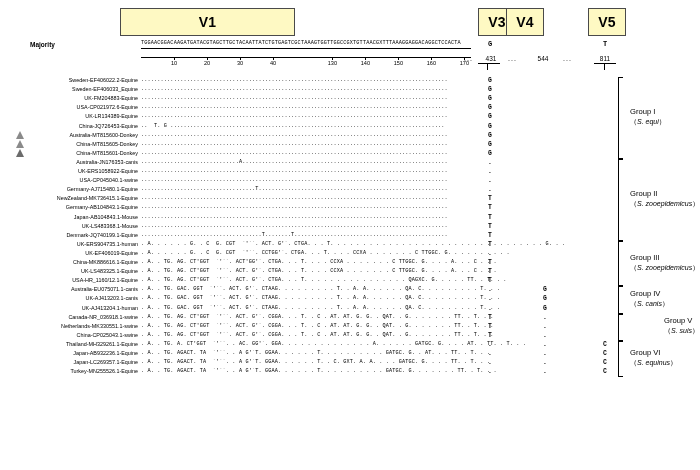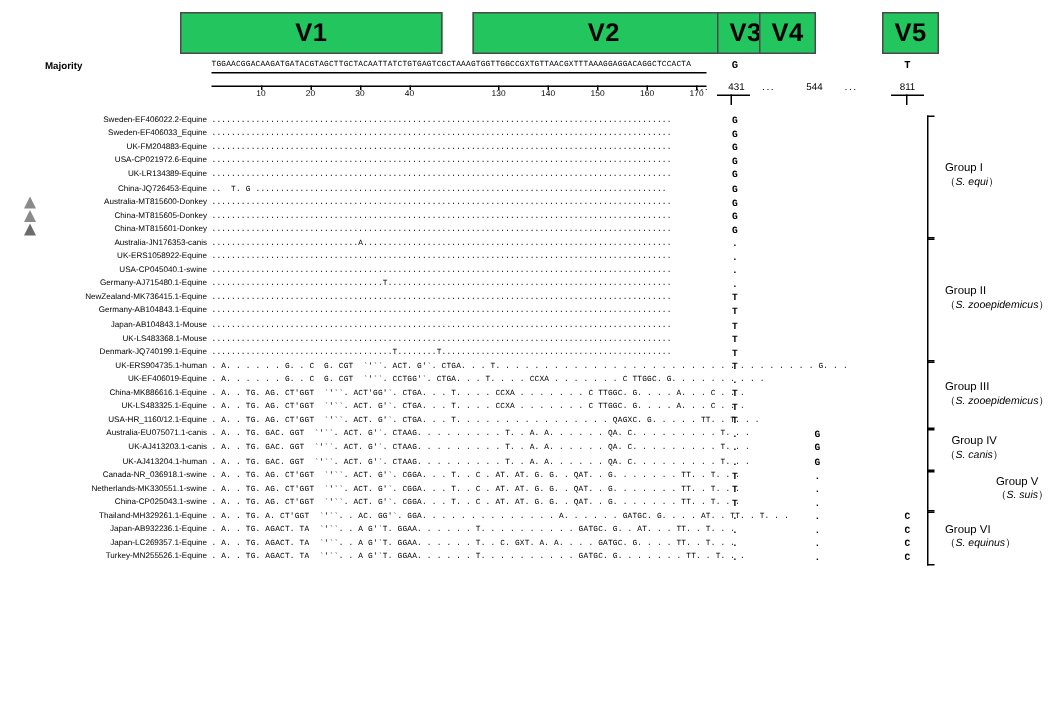--- a/index.html
+++ b/index.html
@@ -17,27 +17,27 @@
   }
   .fig {
     position: relative;
     width: 700px;
     height: 470px;
   }
 
   
   .region-box {
     position: absolute;
-    background: #22c55e;
+    background: #fef9c3;
     border: 1px solid #4a4a4a;
     box-sizing: border-box;
     display: flex;
     align-items: center;
     justify-content: center;
-    font-size: 17px;
+    font-size: 14px;
     font-weight: bold;
     color: #000;
     letter-spacing: 0.3px;
   }
 
   
   .majority-label {
     position: absolute;
     font-size: 6.5px;
     font-weight: bold;
@@ -165,21 +165,20 @@
     font-style: italic;
   }
   .group-lbl .sub .paren { font-style: normal; }
 </style>
 </head>
 <body>
 
 <div class="fig">
 
   <div class="region-box" style="left:120px; top:8px; width:175px; height:28px;">V1</div>
-  <div class="region-box" style="left:315px; top:8px; width:175px; height:28px;">V2</div>
   <div class="region-box" style="left:478px; top:8px; width:38px; height:28px;">V3</div>
   <div class="region-box" style="left:506px; top:8px; width:38px; height:28px;">V4</div>
   <div class="region-box" style="left:588px; top:8px; width:38px; height:28px;">V5</div>
 
   <div class="majority-label" style="left:30px; top:41px;">Majority</div>
 
   <div class="consensus" style="left:141px; top:40px; width:330px;">TGGAACGGACAAGATGATACGTAGCTTGCTACAATTATCTGTGAGTCGCTAAAGTGGTTGGCCGXTGTTAACGXTTTAAAGGAGGACAGGCTCCACTA</div>
 
   <div class="cons-letter" style="left:483px; top:40px; width:14px;">G</div>
   <div class="cons-letter" style="left:538px; top:40px; width:14px;"></div>
@@ -454,21 +453,21 @@
     </div>
 
   <div id="groups-container">
       <div class="bracket" style="left: 618px; top: 77px; height: 81.9px;"></div>
       <div class="group-lbl" style="left: 630px; top: 106.95px;"><span>Group I</span><span class="sub"><span class="paren">（</span><span>S. equi</span><span class="paren">）</span></span></div>
       <div class="bracket" style="left: 618px; top: 158.9px; height: 81.9px;"></div>
       <div class="group-lbl" style="left: 630px; top: 188.85px;"><span>Group II</span><span class="sub"><span class="paren">（</span><span>S. zooepidemicus</span><span class="paren">）</span></span></div>
       <div class="bracket" style="left: 618px; top: 240.8px; height: 45.5px;"></div>
       <div class="group-lbl" style="left: 630px; top: 252.55px;"><span>Group III</span><span class="sub"><span class="paren">（</span><span>S. zooepidemicus</span><span class="paren">）</span></span></div>
       <div class="bracket" style="left: 618px; top: 286.3px; height: 27.3px;"></div>
-      <div class="group-lbl" style="left: 630px; top: 288.95px; text-align: center;"><span>Group IV</span><span class="sub"><span class="paren">（</span><span>S. canis</span><span class="paren">）</span></span></div>
+      <div class="group-lbl" style="left: 630px; top: 288.95px;"><span>Group IV</span><span class="sub"><span class="paren">（</span><span>S. canis</span><span class="paren">）</span></span></div>
       <div class="bracket" style="left: 618px; top: 313.6px; height: 27.3px;"></div>
       <div class="group-lbl" style="left: 664px; top: 316.25px;"><span>Group V</span><span class="sub"><span class="paren">（</span><span>S. suis</span><span class="paren">）</span></span></div>
       <div class="bracket" style="left: 618px; top: 340.9px; height: 36.4px;"></div>
       <div class="group-lbl" style="left: 630px; top: 348.1px;"><span>Group VI</span><span class="sub"><span class="paren">（</span><span>S. equinus</span><span class="paren">）</span></span></div>
     </div>
 
   <div style="position:absolute; left:487px; top:63px; width:1px; height:7px; background:#000;"></div>
   <div style="position:absolute; left:604px; top:63px; width:1px; height:7px; background:#000;"></div>
   <div style="position:absolute; left:478px; top:63px; width:22px; height:1px; background:#000;"></div>
   <div style="position:absolute; left:594px; top:63px; width:22px; height:1px; background:#000;"></div>

